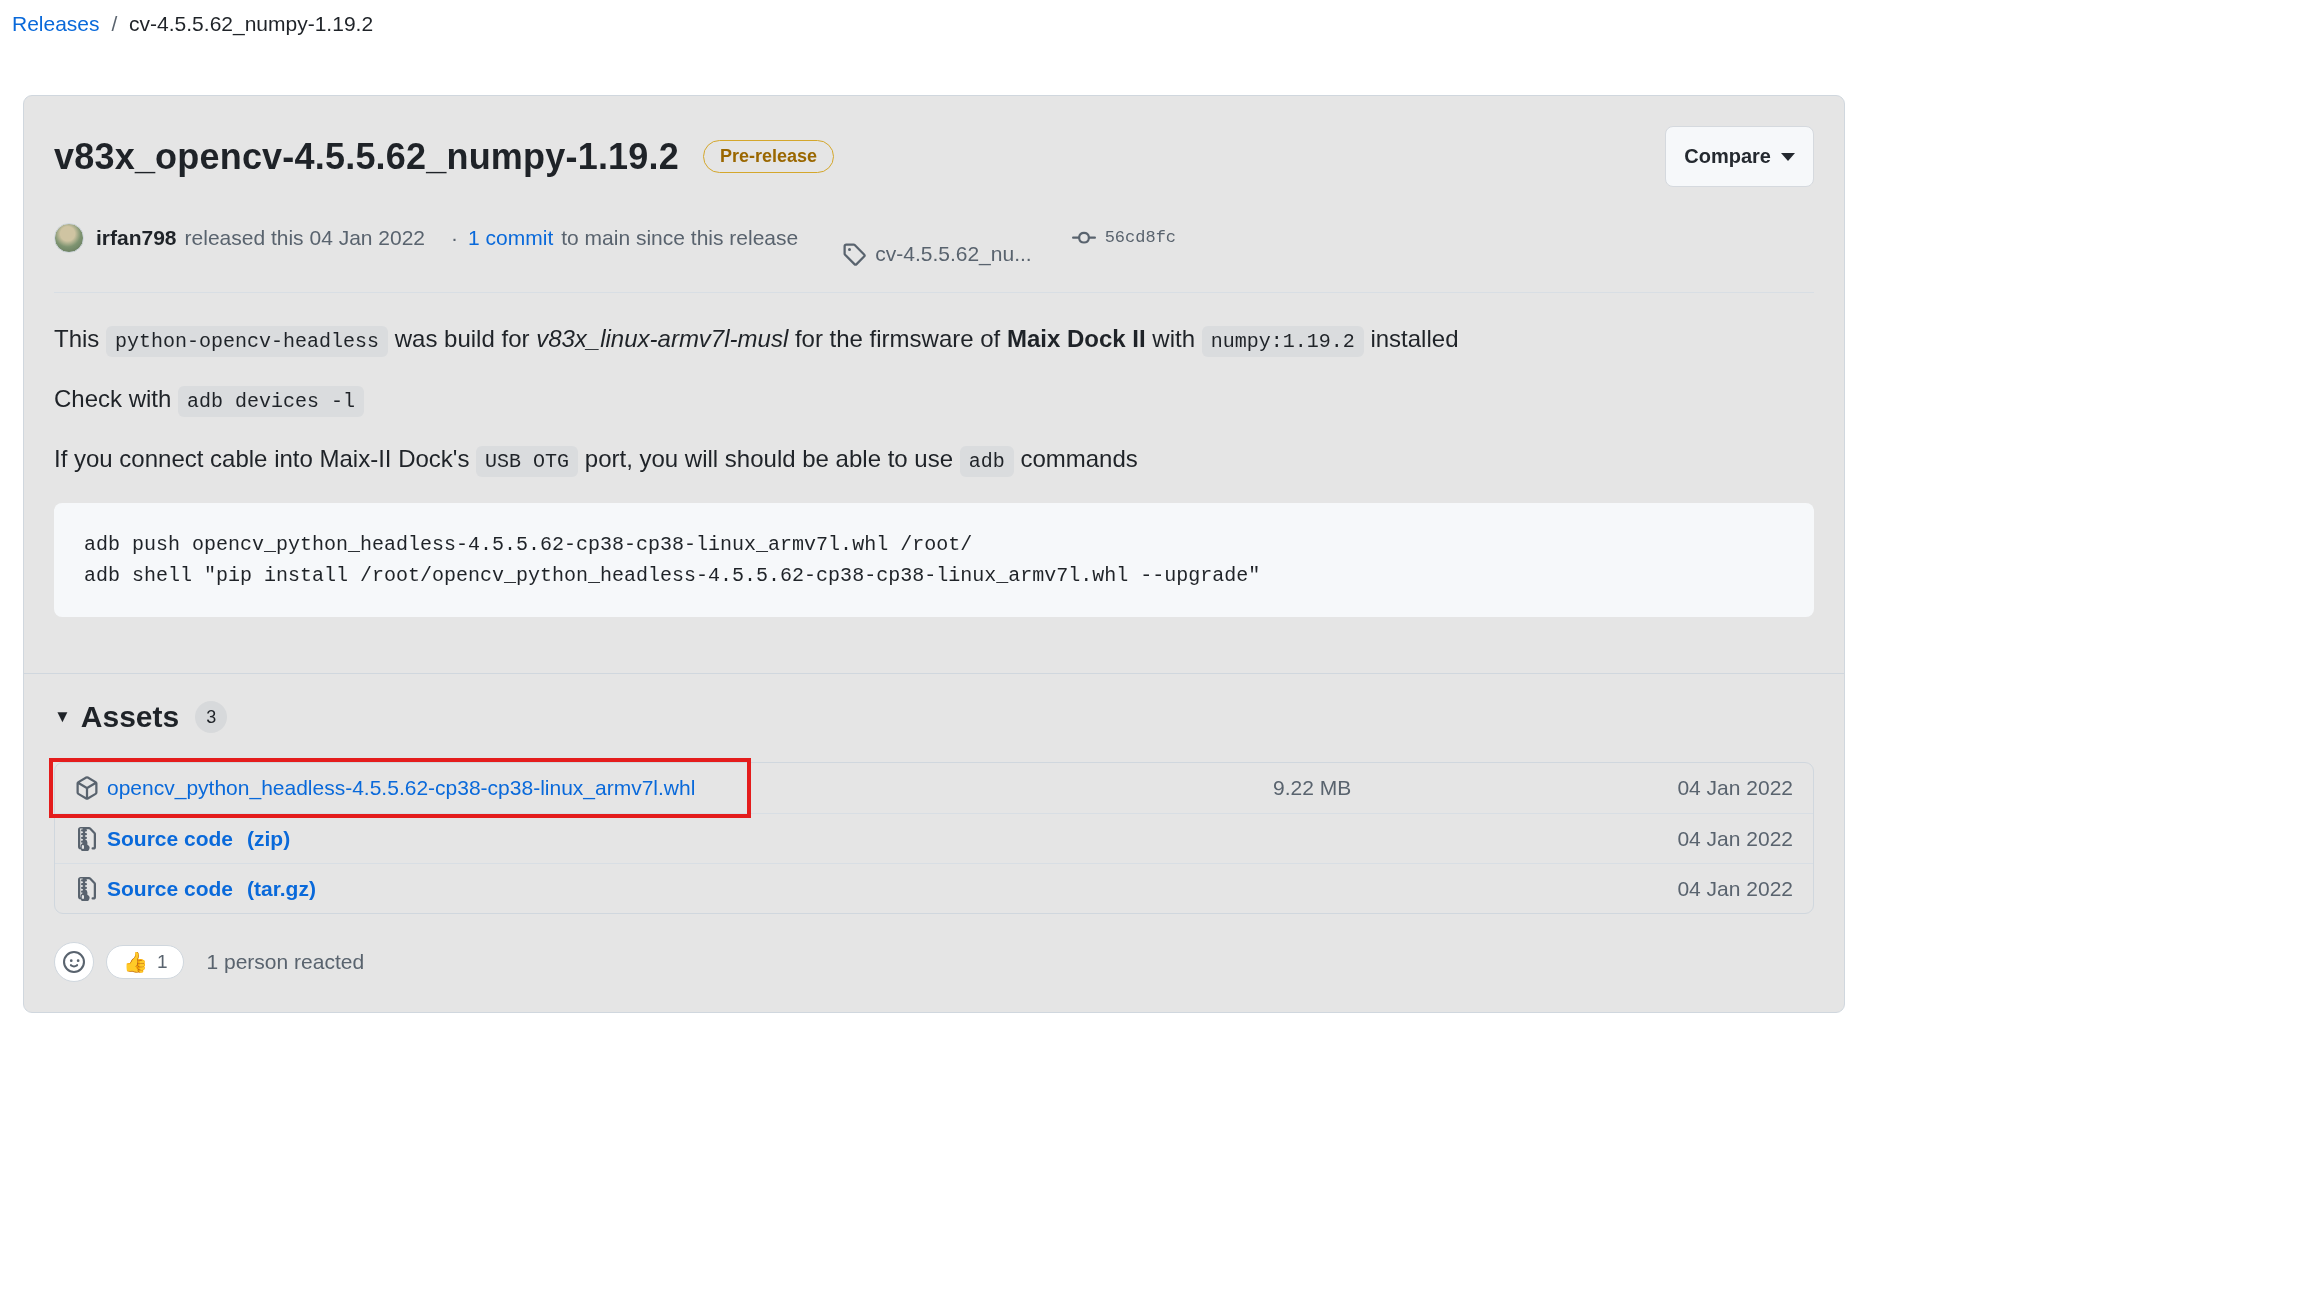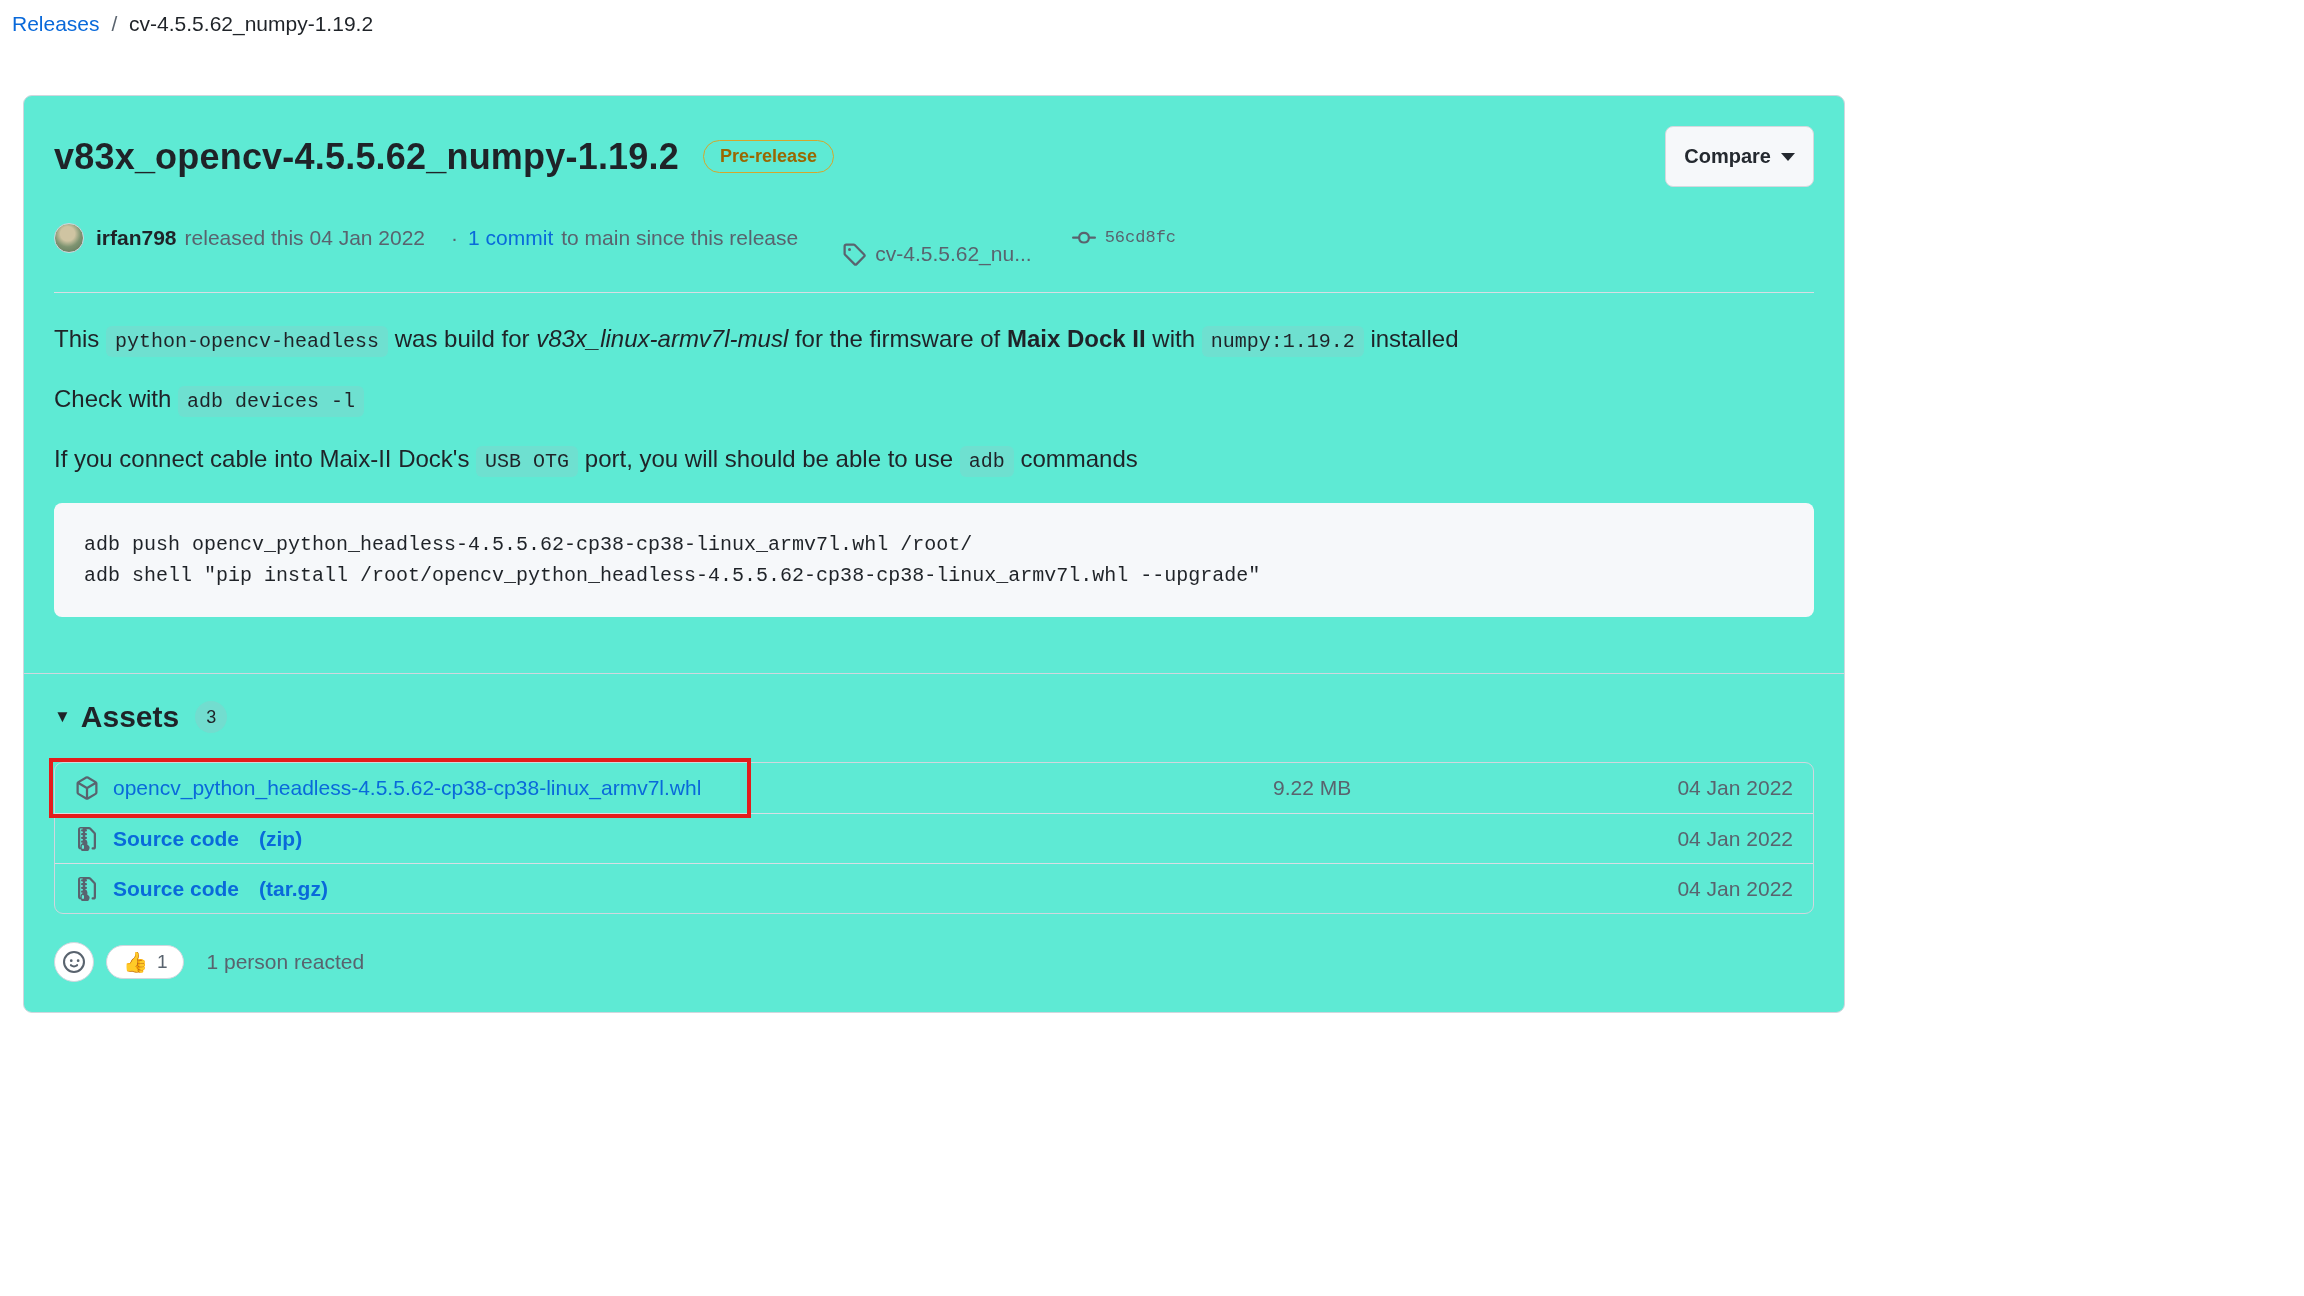--- a/index.html
+++ b/index.html
@@ -13,21 +13,21 @@
   }
   
   .breadcrumb { position:absolute; left:12px; top:12px; font-size:21px; }
   .breadcrumb a { color:#0969da; text-decoration:none; cursor:pointer; }
   .breadcrumb .sep { color:#59636e; margin:0 6px; }
   .breadcrumb .current { color:#1f2328; }
 
   
   .card {
     position:absolute; left:23px; top:95px; width:1822px;
-    border:1px solid #d0d7de; border-radius:9px; background:#5eead4;
+    border:1px solid #d0d7de; border-radius:9px; background:#e5e5e5;
   }
   .card-header { padding:30px 30px 0 30px; }
   .title-row { display:flex; align-items:center; }
   .release-title { font-size:36px; font-weight:700; color:#1f2328; letter-spacing:0.2px; }
   .prerelease-badge {
     margin-left:24px; font-size:18px; font-weight:600; color:#9a6700;
     border:1.5px solid #d4a72c; border-radius:999px; padding:5px 16px; white-space:nowrap;
   }
   .compare-btn {
     margin-left:auto; display:flex; align-items:center; gap:10px;
@@ -80,21 +80,21 @@
   .assets-count {
     margin-left:16px; background:rgba(175,184,193,0.25); color:#1f2328;
     font-size:18px; border-radius:999px; min-width:32px; height:32px;
     display:flex; align-items:center; justify-content:center; padding:0 10px;
   }
   .assets-box { border:1px solid #d0d7de; border-radius:9px; margin-top:28px; }
   .asset-row {
     display:flex; align-items:center; height:50px; padding:0 20px; font-size:21px; position:relative;
   }
   .asset-row + .asset-row { border-top:1px solid #d8dee4; }
-  .asset-name { display:flex; align-items:center; gap:14px; flex:1; min-width:0; }
+  .asset-name { display:flex; align-items:center; gap:8px; flex:1; min-width:0; }
   .asset-link { color:#0969da; text-decoration:none; cursor:pointer; }
   .asset-link.bold { font-weight:700; }
   .asset-suffix { color:#0969da; margin-left:6px; cursor:pointer;font-weight:bold; }
   .asset-size { width:100px; text-align:left; color:#59636e; flex:none; }
   .asset-date { width:420px; text-align:right; color:#59636e; flex:none; }
   .highlight-box {
     position:absolute; left:-6px; top:-5px; width:702px; height:60px;
     border:4px solid #e41c1c; pointer-events:none; z-index:5;
   }
 

